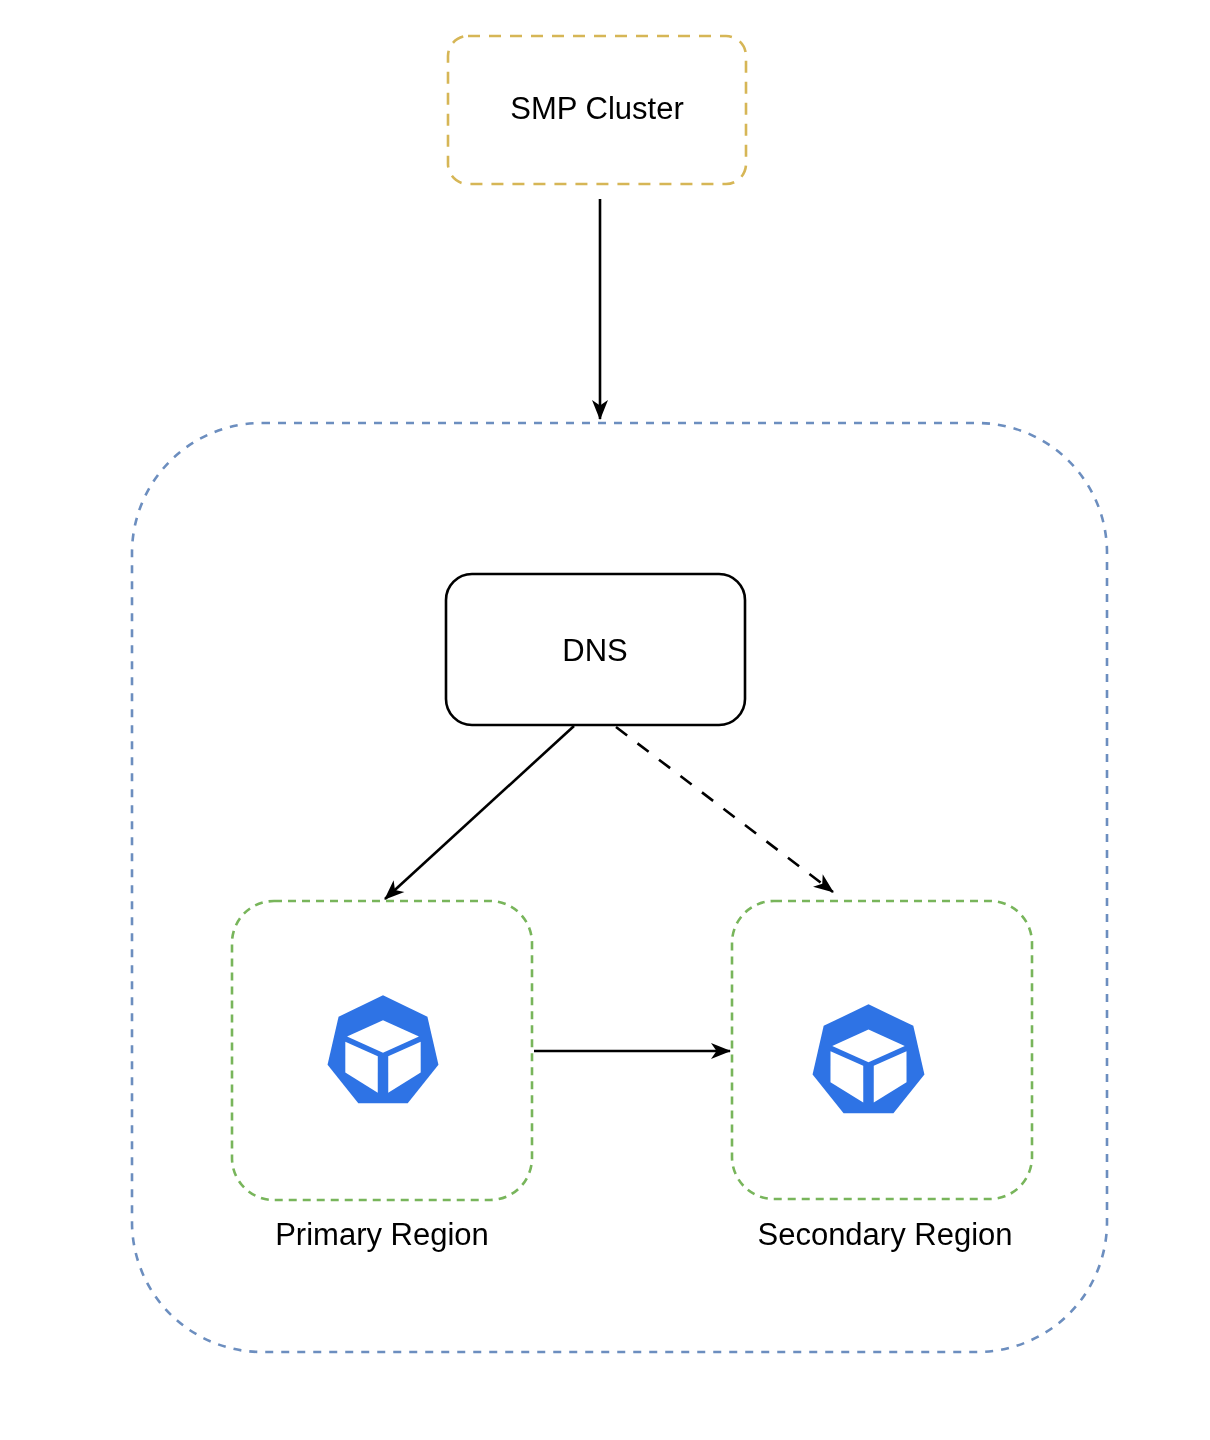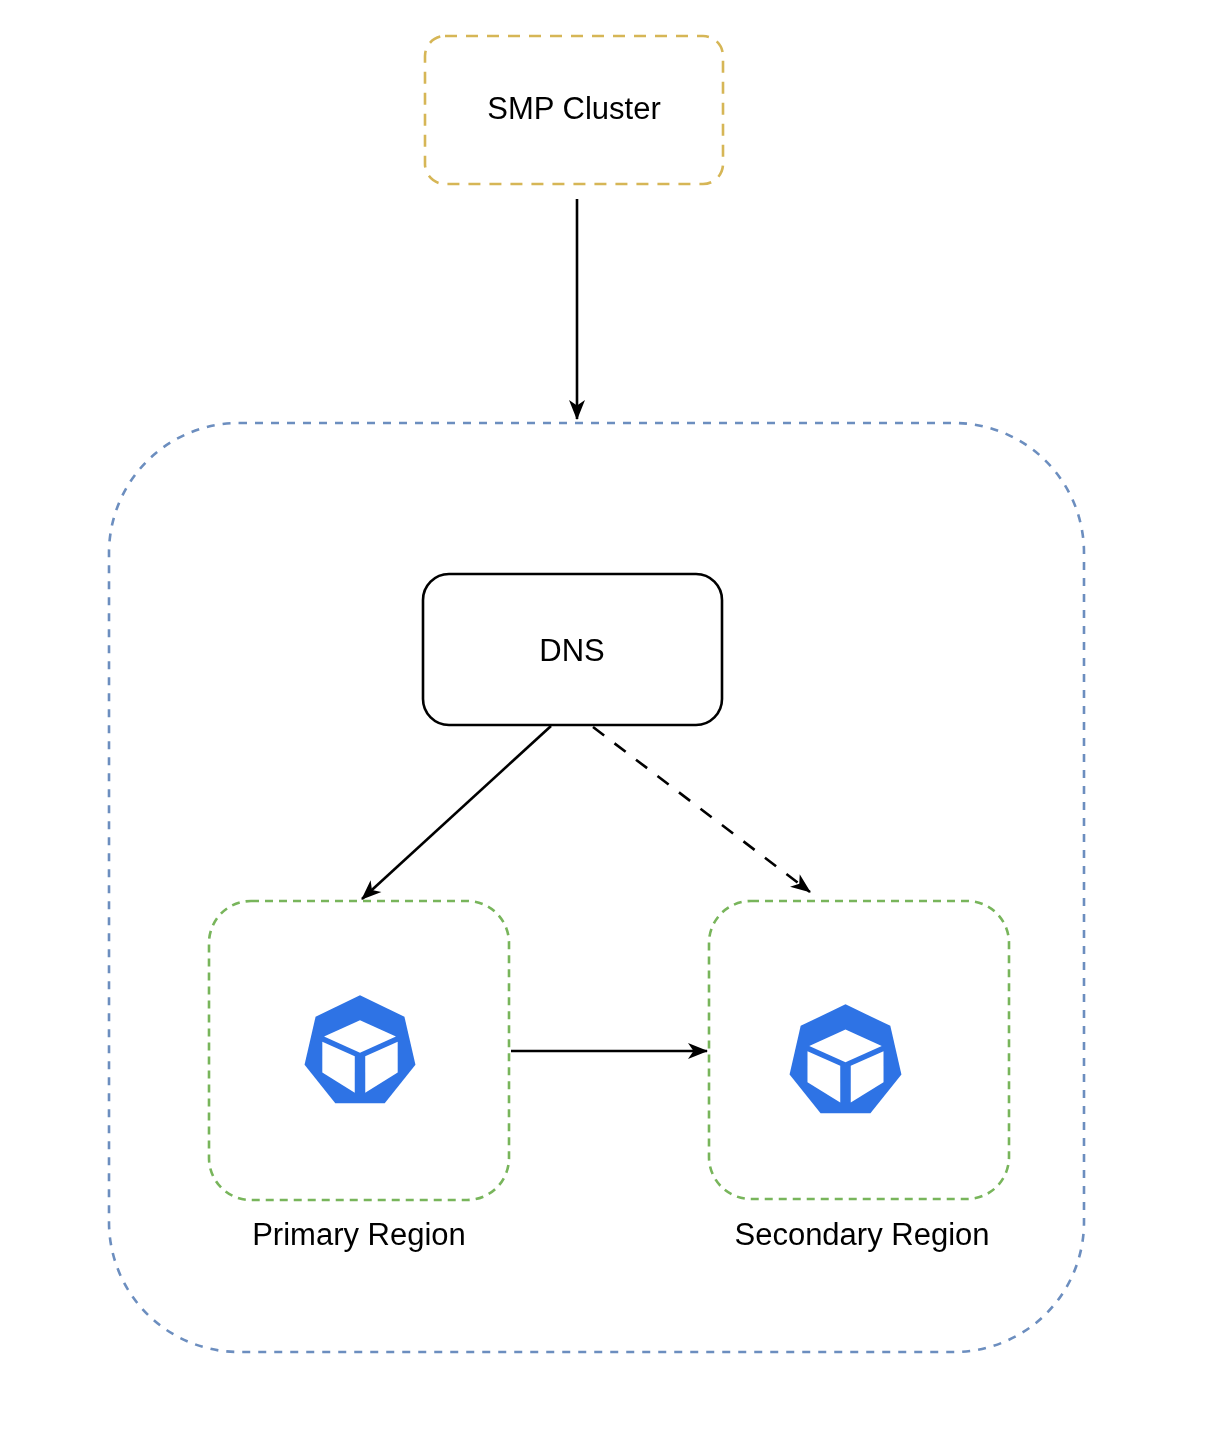--- a/index.html
+++ b/index.html
@@ -7,20 +7,21 @@
     padding: 0;
     background: #ffffff;
   }
   .canvas {
     position: relative;
     width: 1115px;
     height: 1440px;
     background: var(--background, #ffffff);
     font-family: "Liberation Sans", sans-serif;
     overflow: hidden;
+    padding-left: 23px;
   }
   .diagram-svg {
     display: block;
     width: 1210px;
     height: 1440px;
   }
   .lbl {
     font-family: "Liberation Sans", sans-serif;
     font-size: 31px;
     fill: var(--text, #000000);

